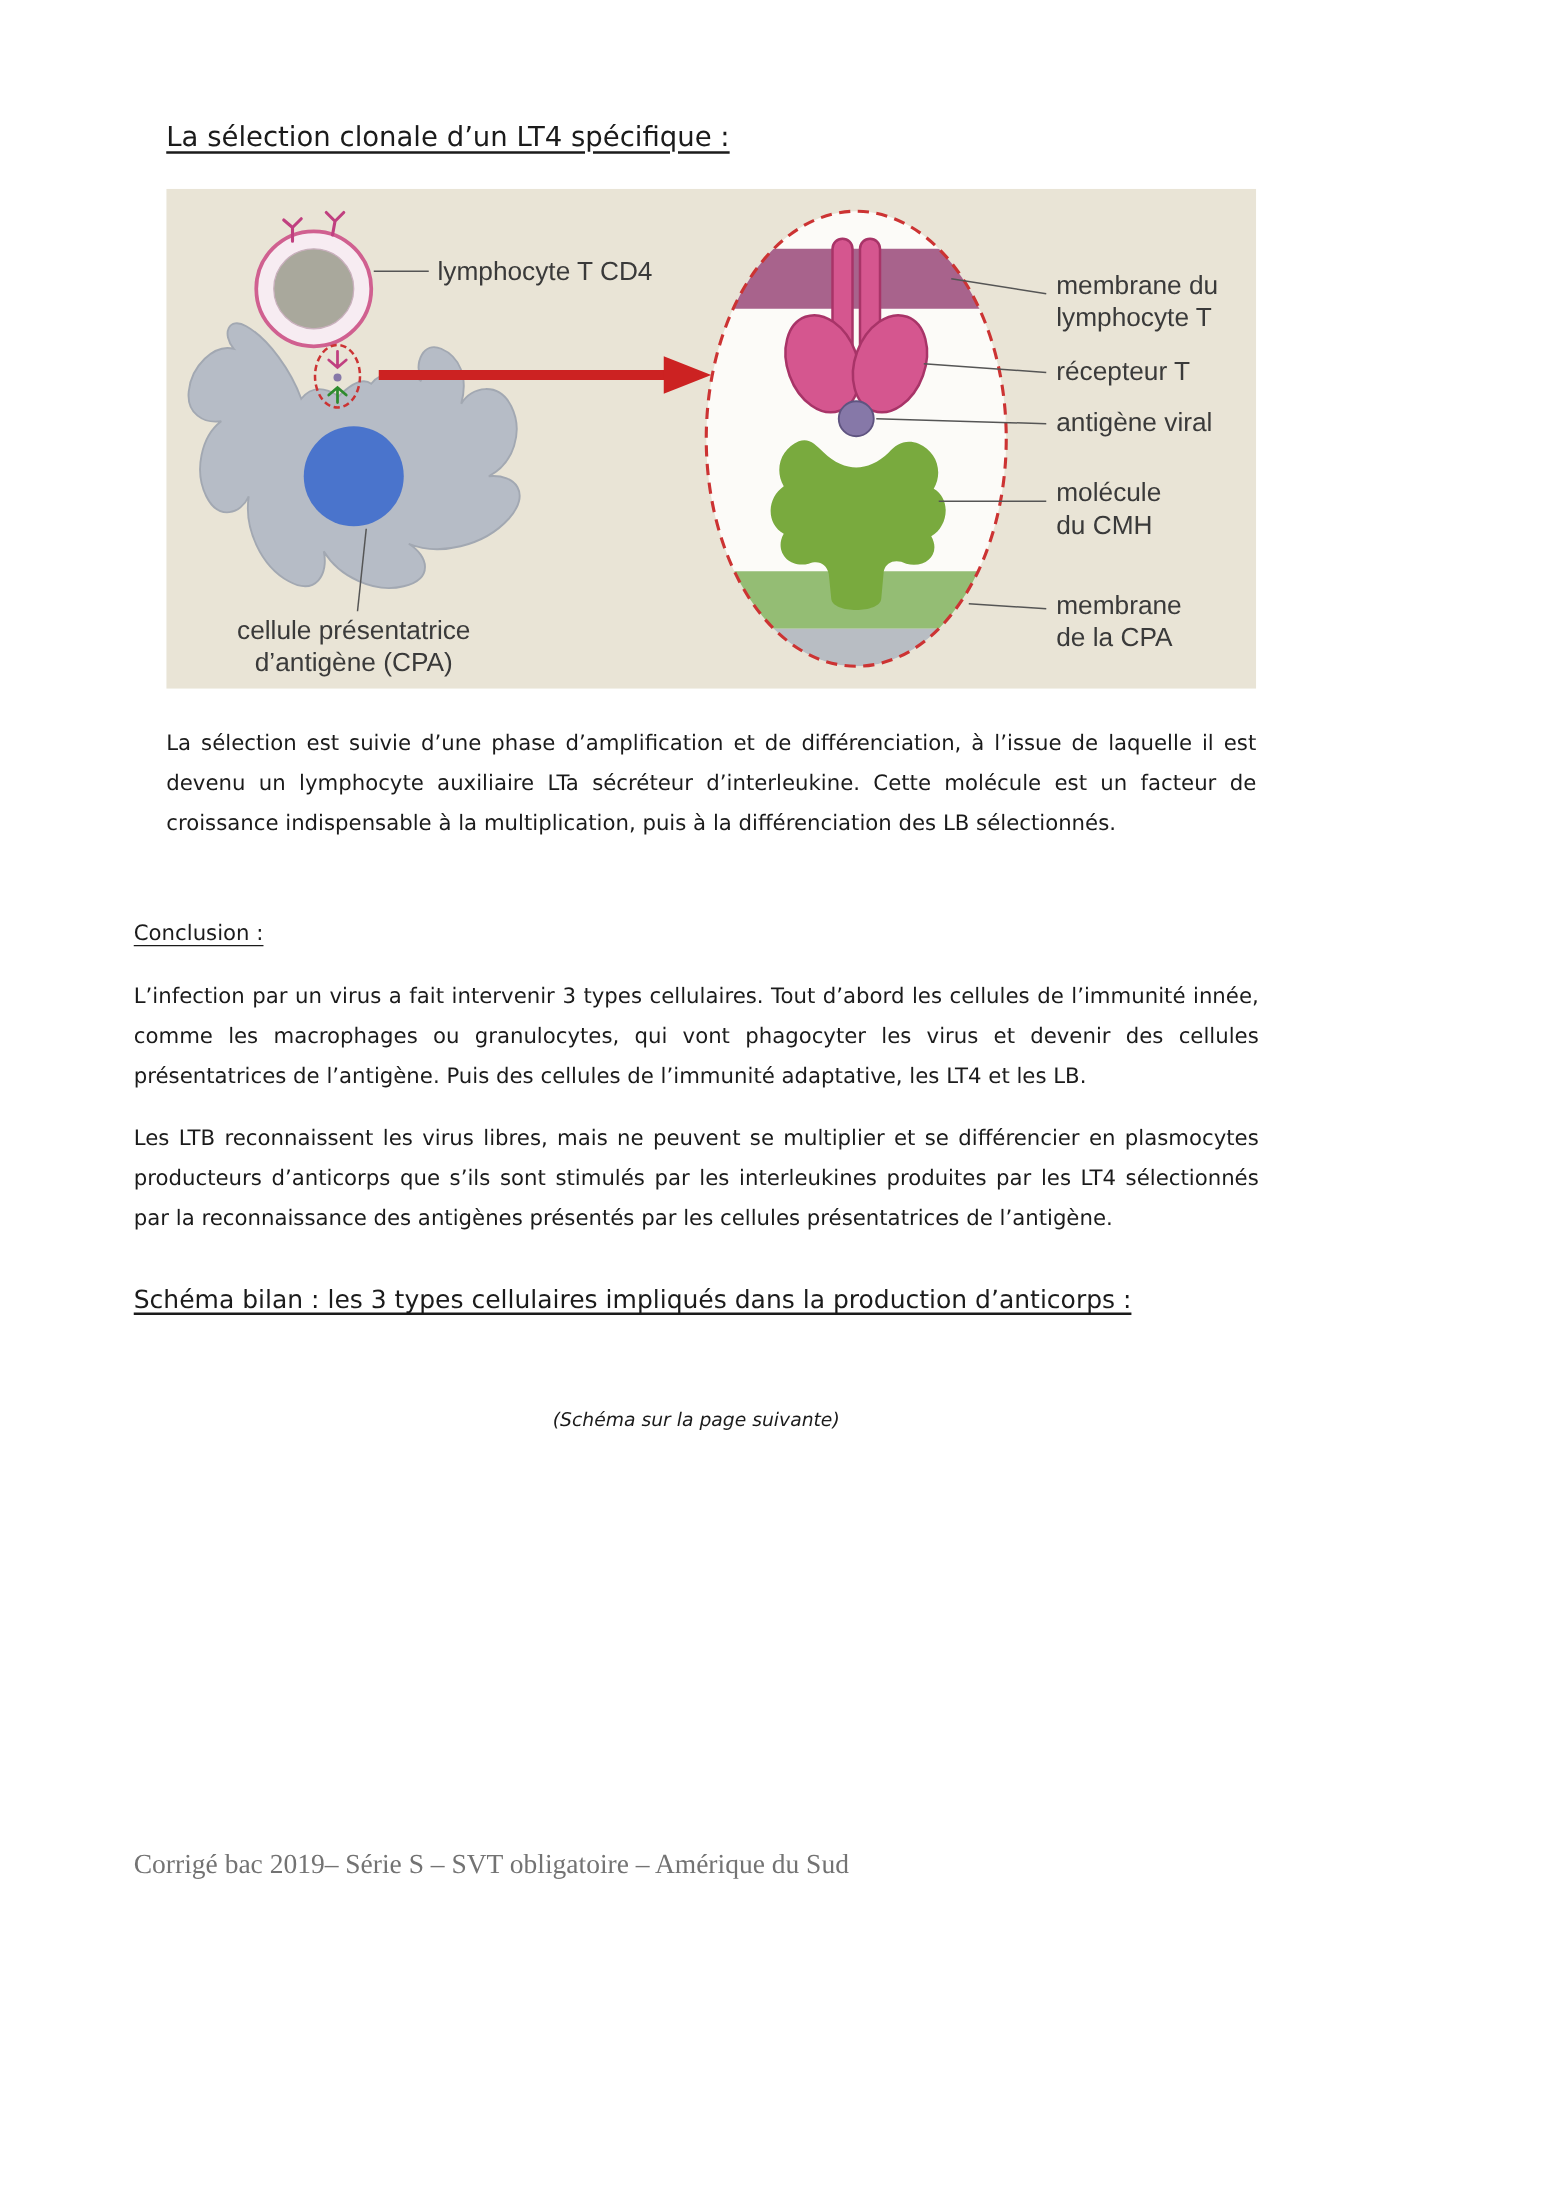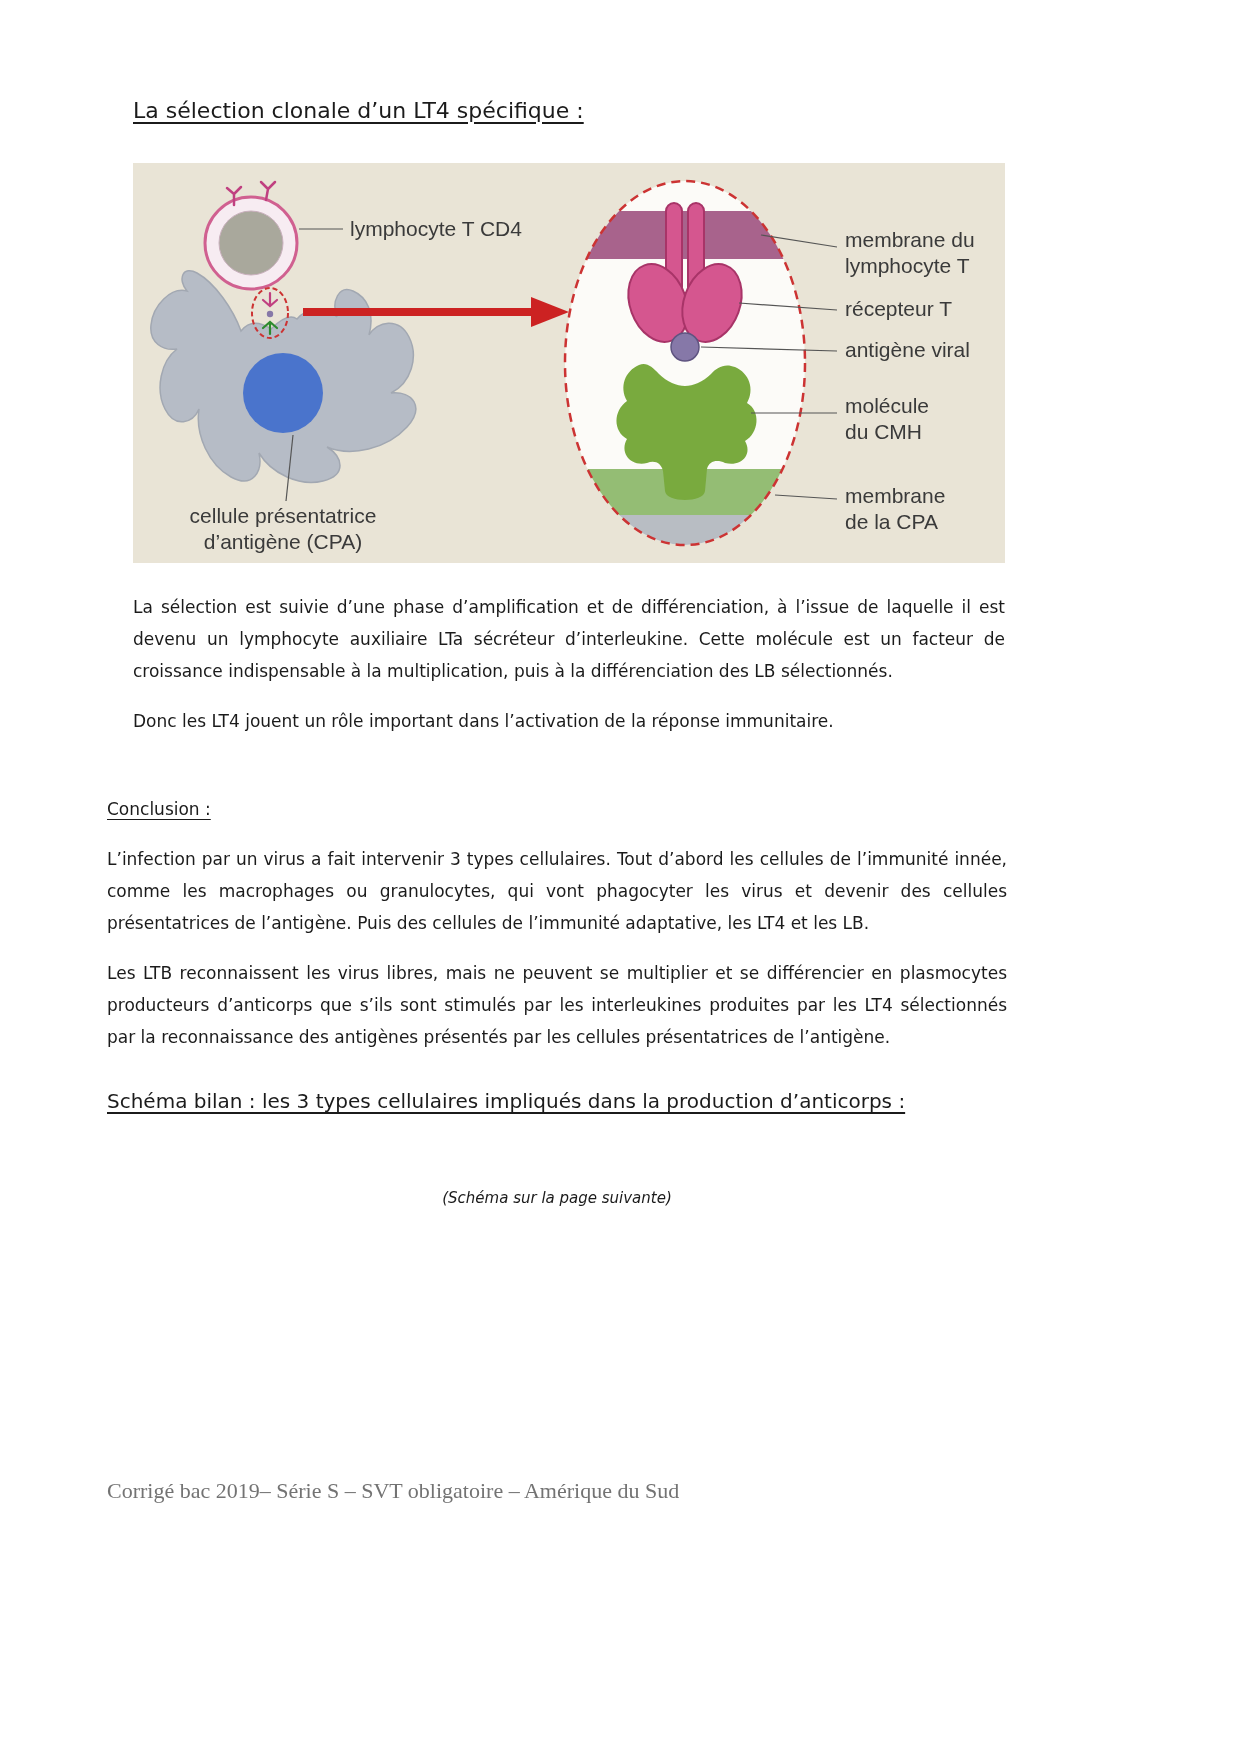--- a/index.html
+++ b/index.html
@@ -16,21 +16,21 @@
   }
   .content { width: 900px; }
   .sec1 { margin-left: 26px; width: 872px; }
   .sel-heading {
     font-size: 22px;
     font-weight: normal;
     text-decoration: underline;
     text-underline-offset: 4px;
   }
   .figure {
-    margin-top: 40px;
+    margin-top: 28px;
     width: 872px;
     height: 400px;
   }
   .figure svg { display: block; }
   p.body {
     text-align: justify;
     font-size: 17px;
     line-height: 32px;
   }
   .p1 { margin-top: 28px; }
@@ -191,21 +191,20 @@
         <text x="712" y="366" class="dlabel">de la CPA</text>
 
         <line x1="160" y1="272" x2="153" y2="338" stroke="#555555" stroke-width="1.2"></line>
         <text x="150" y="360" class="dlabel" text-anchor="middle">cellule présentatrice</text>
         <text x="150" y="386" class="dlabel" text-anchor="middle">d’antigène (CPA)</text>
       </svg>
     </div>
 
     <p class="body sec1 p1">La sélection est suivie d’une phase d’amplification et de différenciation, à l’issue de laquelle il est devenu un lymphocyte auxiliaire LTa sécréteur d’interleukine. Cette molécule est un facteur de croissance indispensable à la multiplication, puis à la différenciation des LB sélectionnés.</p>
 
-    <p class="body sec1 p2">Donc les LT4 jouent un rôle important dans l’activation de la réponse immunitaire.</p>
 
     <h2 class="conclusion-heading">Conclusion :</h2>
 
     <p class="body p3">L’infection par un virus a fait intervenir 3 types cellulaires. Tout d’abord les cellules de l’immunité innée, comme les macrophages ou granulocytes, qui vont phagocyter les virus et devenir des cellules présentatrices de l’antigène. Puis des cellules de l’immunité adaptative, les LT4 et les LB.</p>
 
     <p class="body p4">Les LTB reconnaissent les virus libres, mais ne peuvent se multiplier et se différencier en plasmocytes producteurs d’anticorps que s’ils sont stimulés par les interleukines produites par les LT4 sélectionnés par la reconnaissance des antigènes présentés par les cellules présentatrices de l’antigène.</p>
 
     <p class="schema-heading">Schéma bilan : les 3 types cellulaires impliqués dans la production d’anticorps :</p>
 
     <p class="schema-note">(Schéma sur la page suivante)</p>

